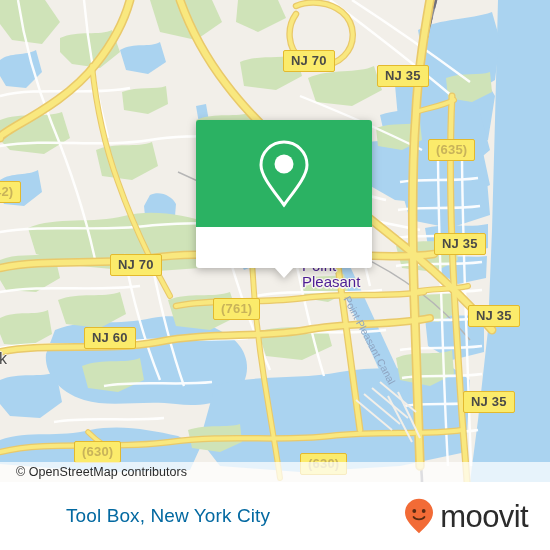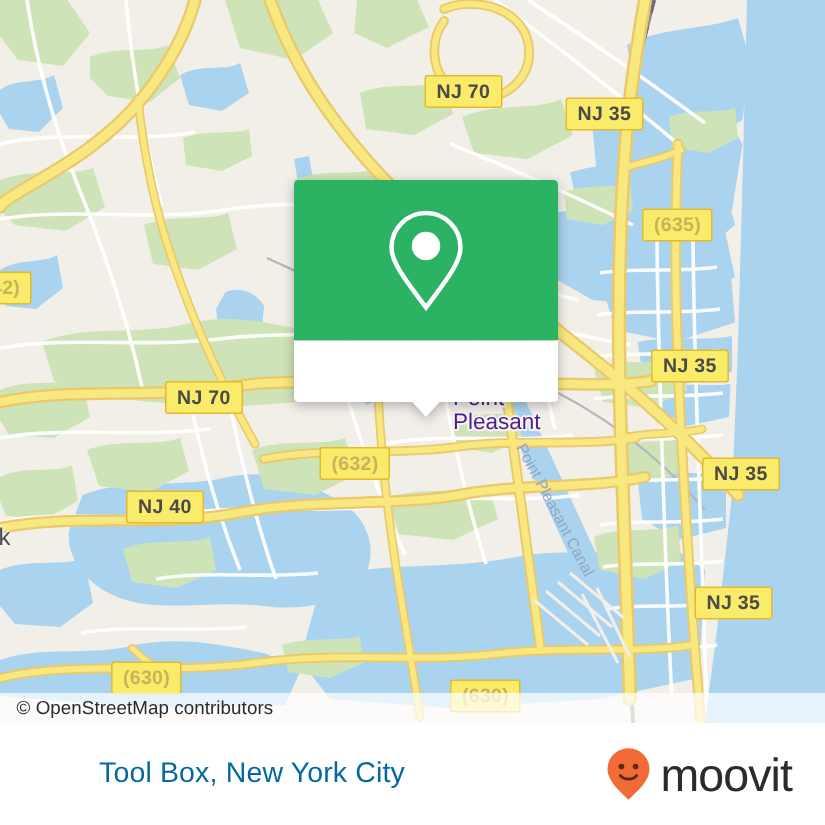--- a/index.html
+++ b/index.html
@@ -36,21 +36,21 @@
   #attribution {
     position: absolute;
     left: 0;
     bottom: 0;
     width: 550px;
     height: 20px;
     line-height: 20px;
     background: rgba(255,255,255,0.72);
     color: #2b2b2b;
     font-size: 12.5px;
-    padding-left: 11px;
+    padding-left: 16px;
     box-sizing: border-box;
     letter-spacing: 0.05px;
     white-space: nowrap;
     z-index: 40;
   }
 
   
   .shield {
     position: absolute;
     background: #fbeb6b;
@@ -350,23 +350,23 @@
           <path d="M398,392 L420,438"></path>
       </g>
     </g>
   </svg>
 
   <div class="shield" style="left:283px; top:50px;">NJ 70</div>
   <div class="shield" style="left:377px; top:65px;">NJ 35</div>
   <div class="shield sec" style="left:428px; top:139px;">(635)</div>
   <div class="shield" style="left:434px; top:233px;">NJ 35</div>
   <div class="shield" style="left:110px; top:254px;">NJ 70</div>
-  <div class="shield sec" style="left:213px; top:298px;">(632)</div>
+  <div class="shield sec" style="left:213px; top:298px;">(761)</div>
   <div class="shield" style="left:468px; top:305px;">NJ 35</div>
-  <div class="shield" style="left:84px;  top:327px;">NJ 40</div>
+  <div class="shield" style="left:84px;  top:327px;">NJ 60</div>
   <div class="shield" style="left:463px; top:391px;">NJ 35</div>
   <div class="shield sec" style="left:74px;  top:441px;">(630)</div>
   <div class="shield sec" style="left:300px; top:453px;">(630)</div>
   <div class="shield sec" style="left:-14px; top:181px;">42)</div>
 
   <div class="place-label" style="left:302px; top:258px;">
     <div>Point</div>
     <div>Pleasant</div>
   </div>
 

